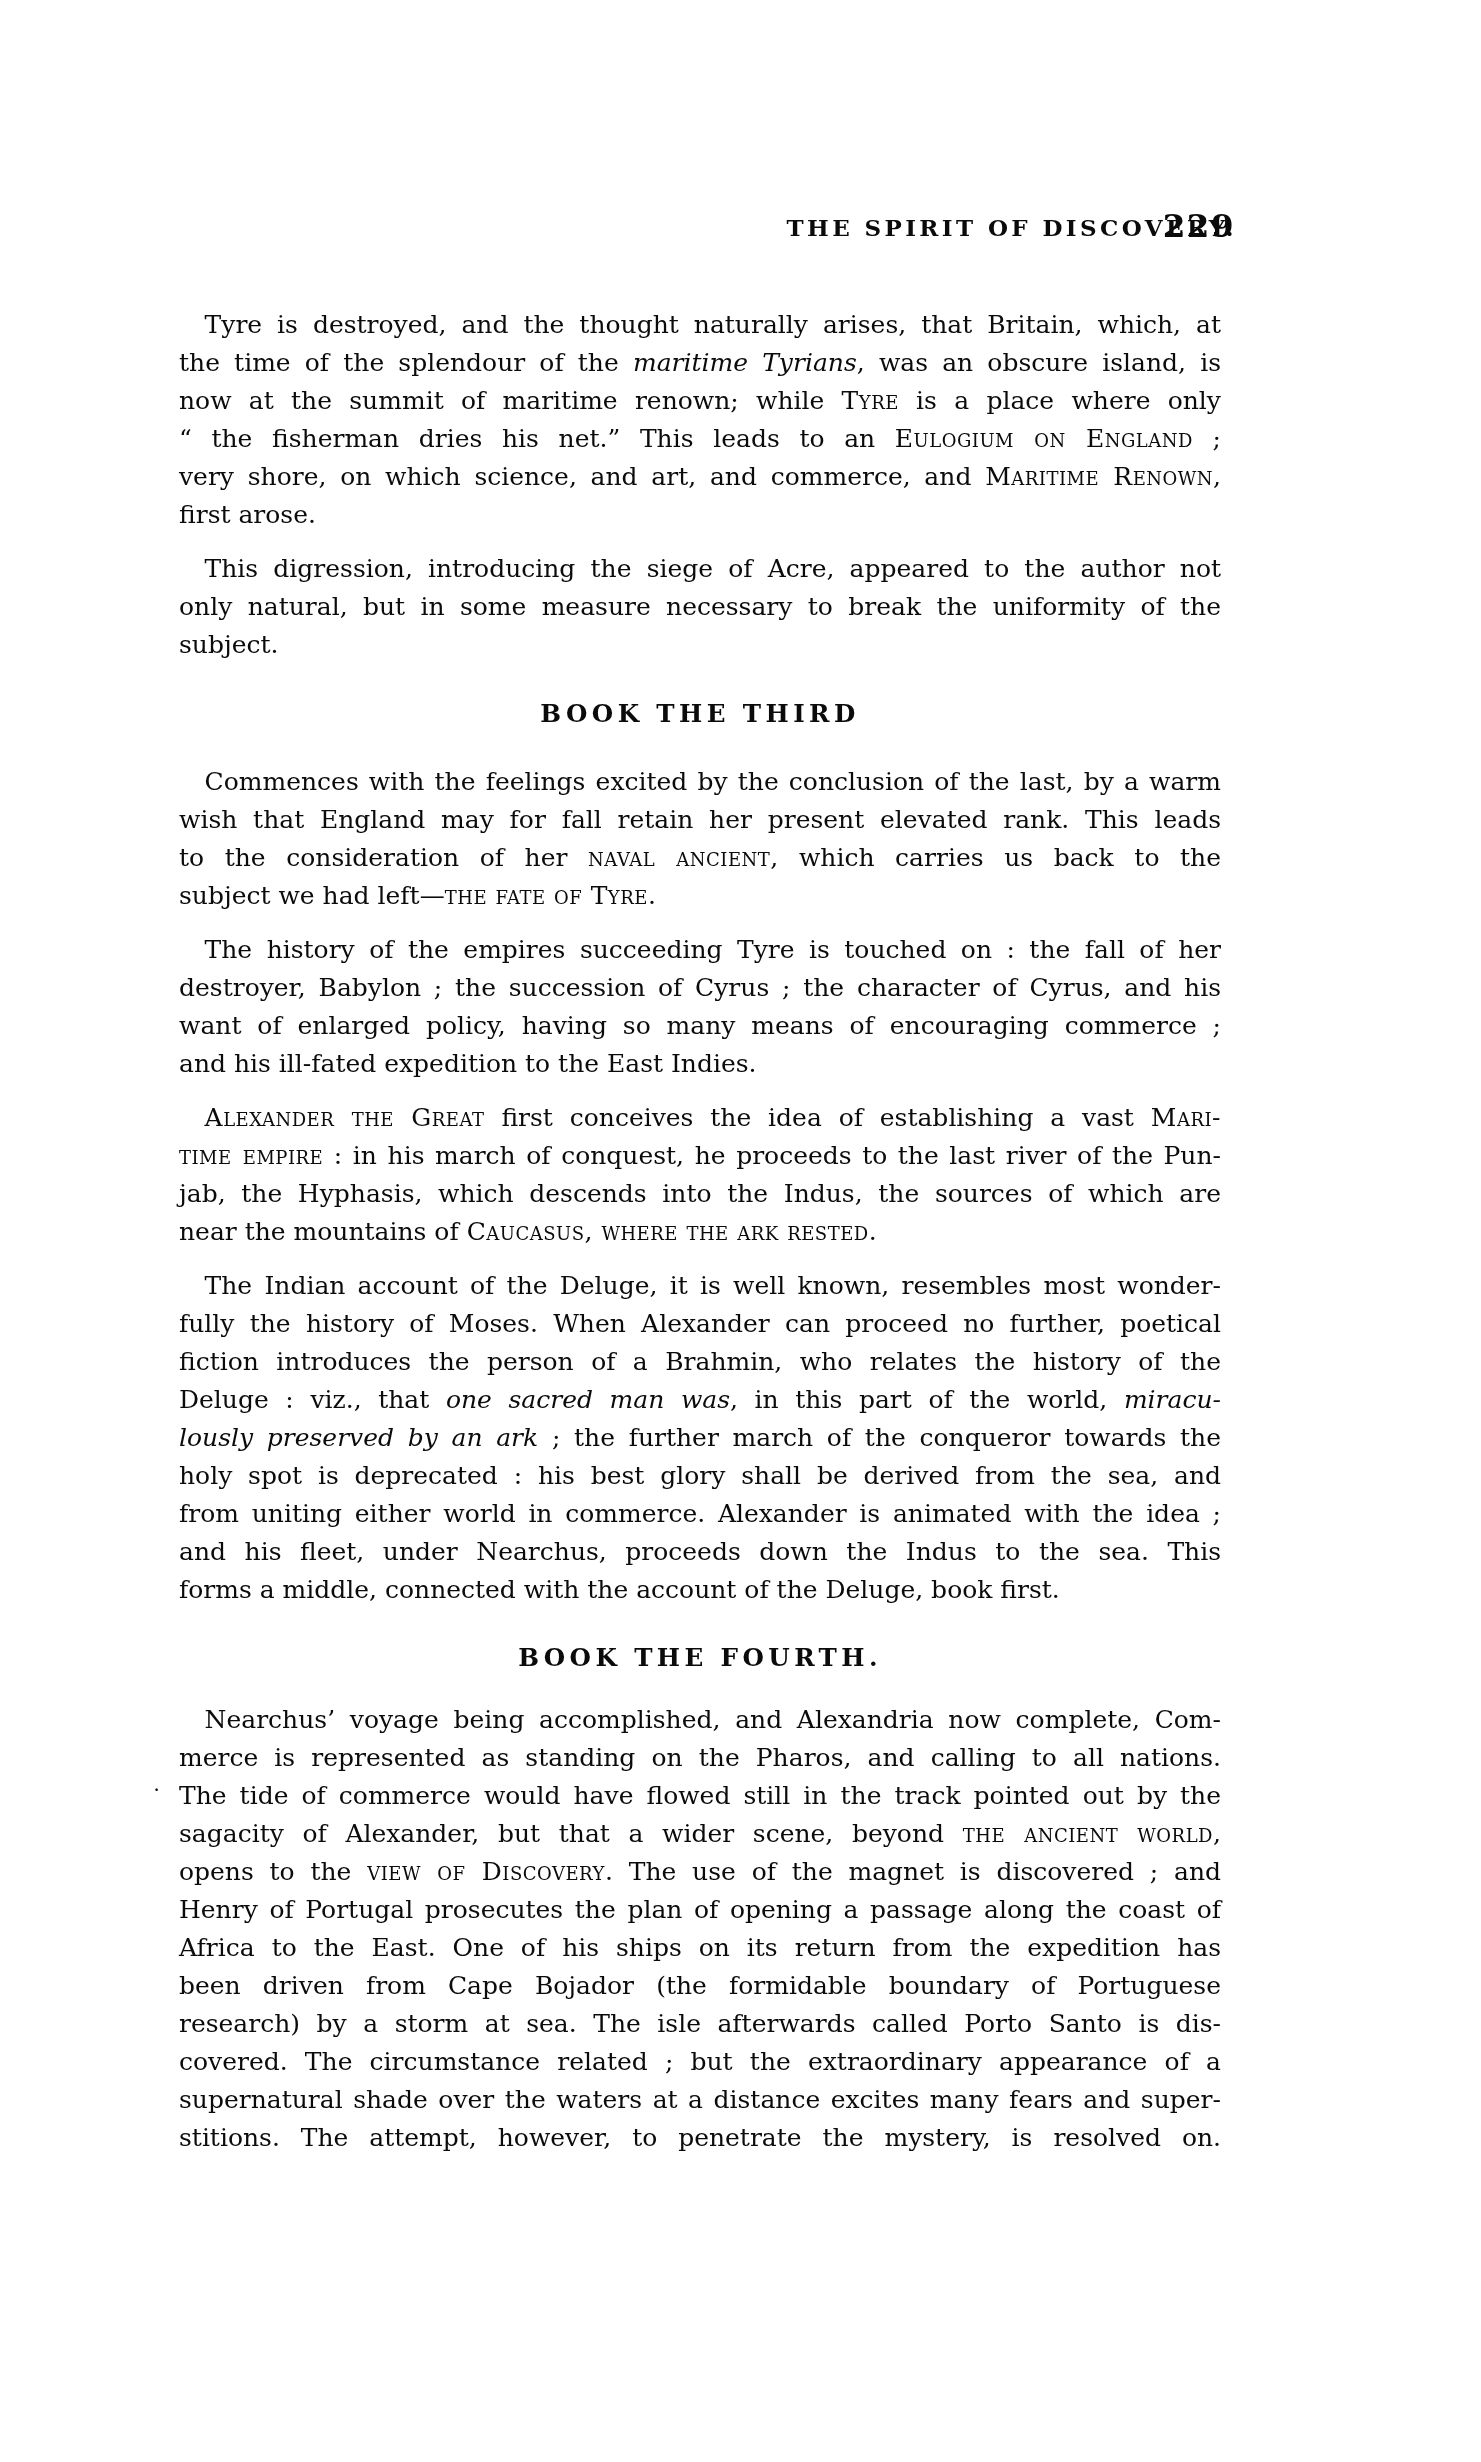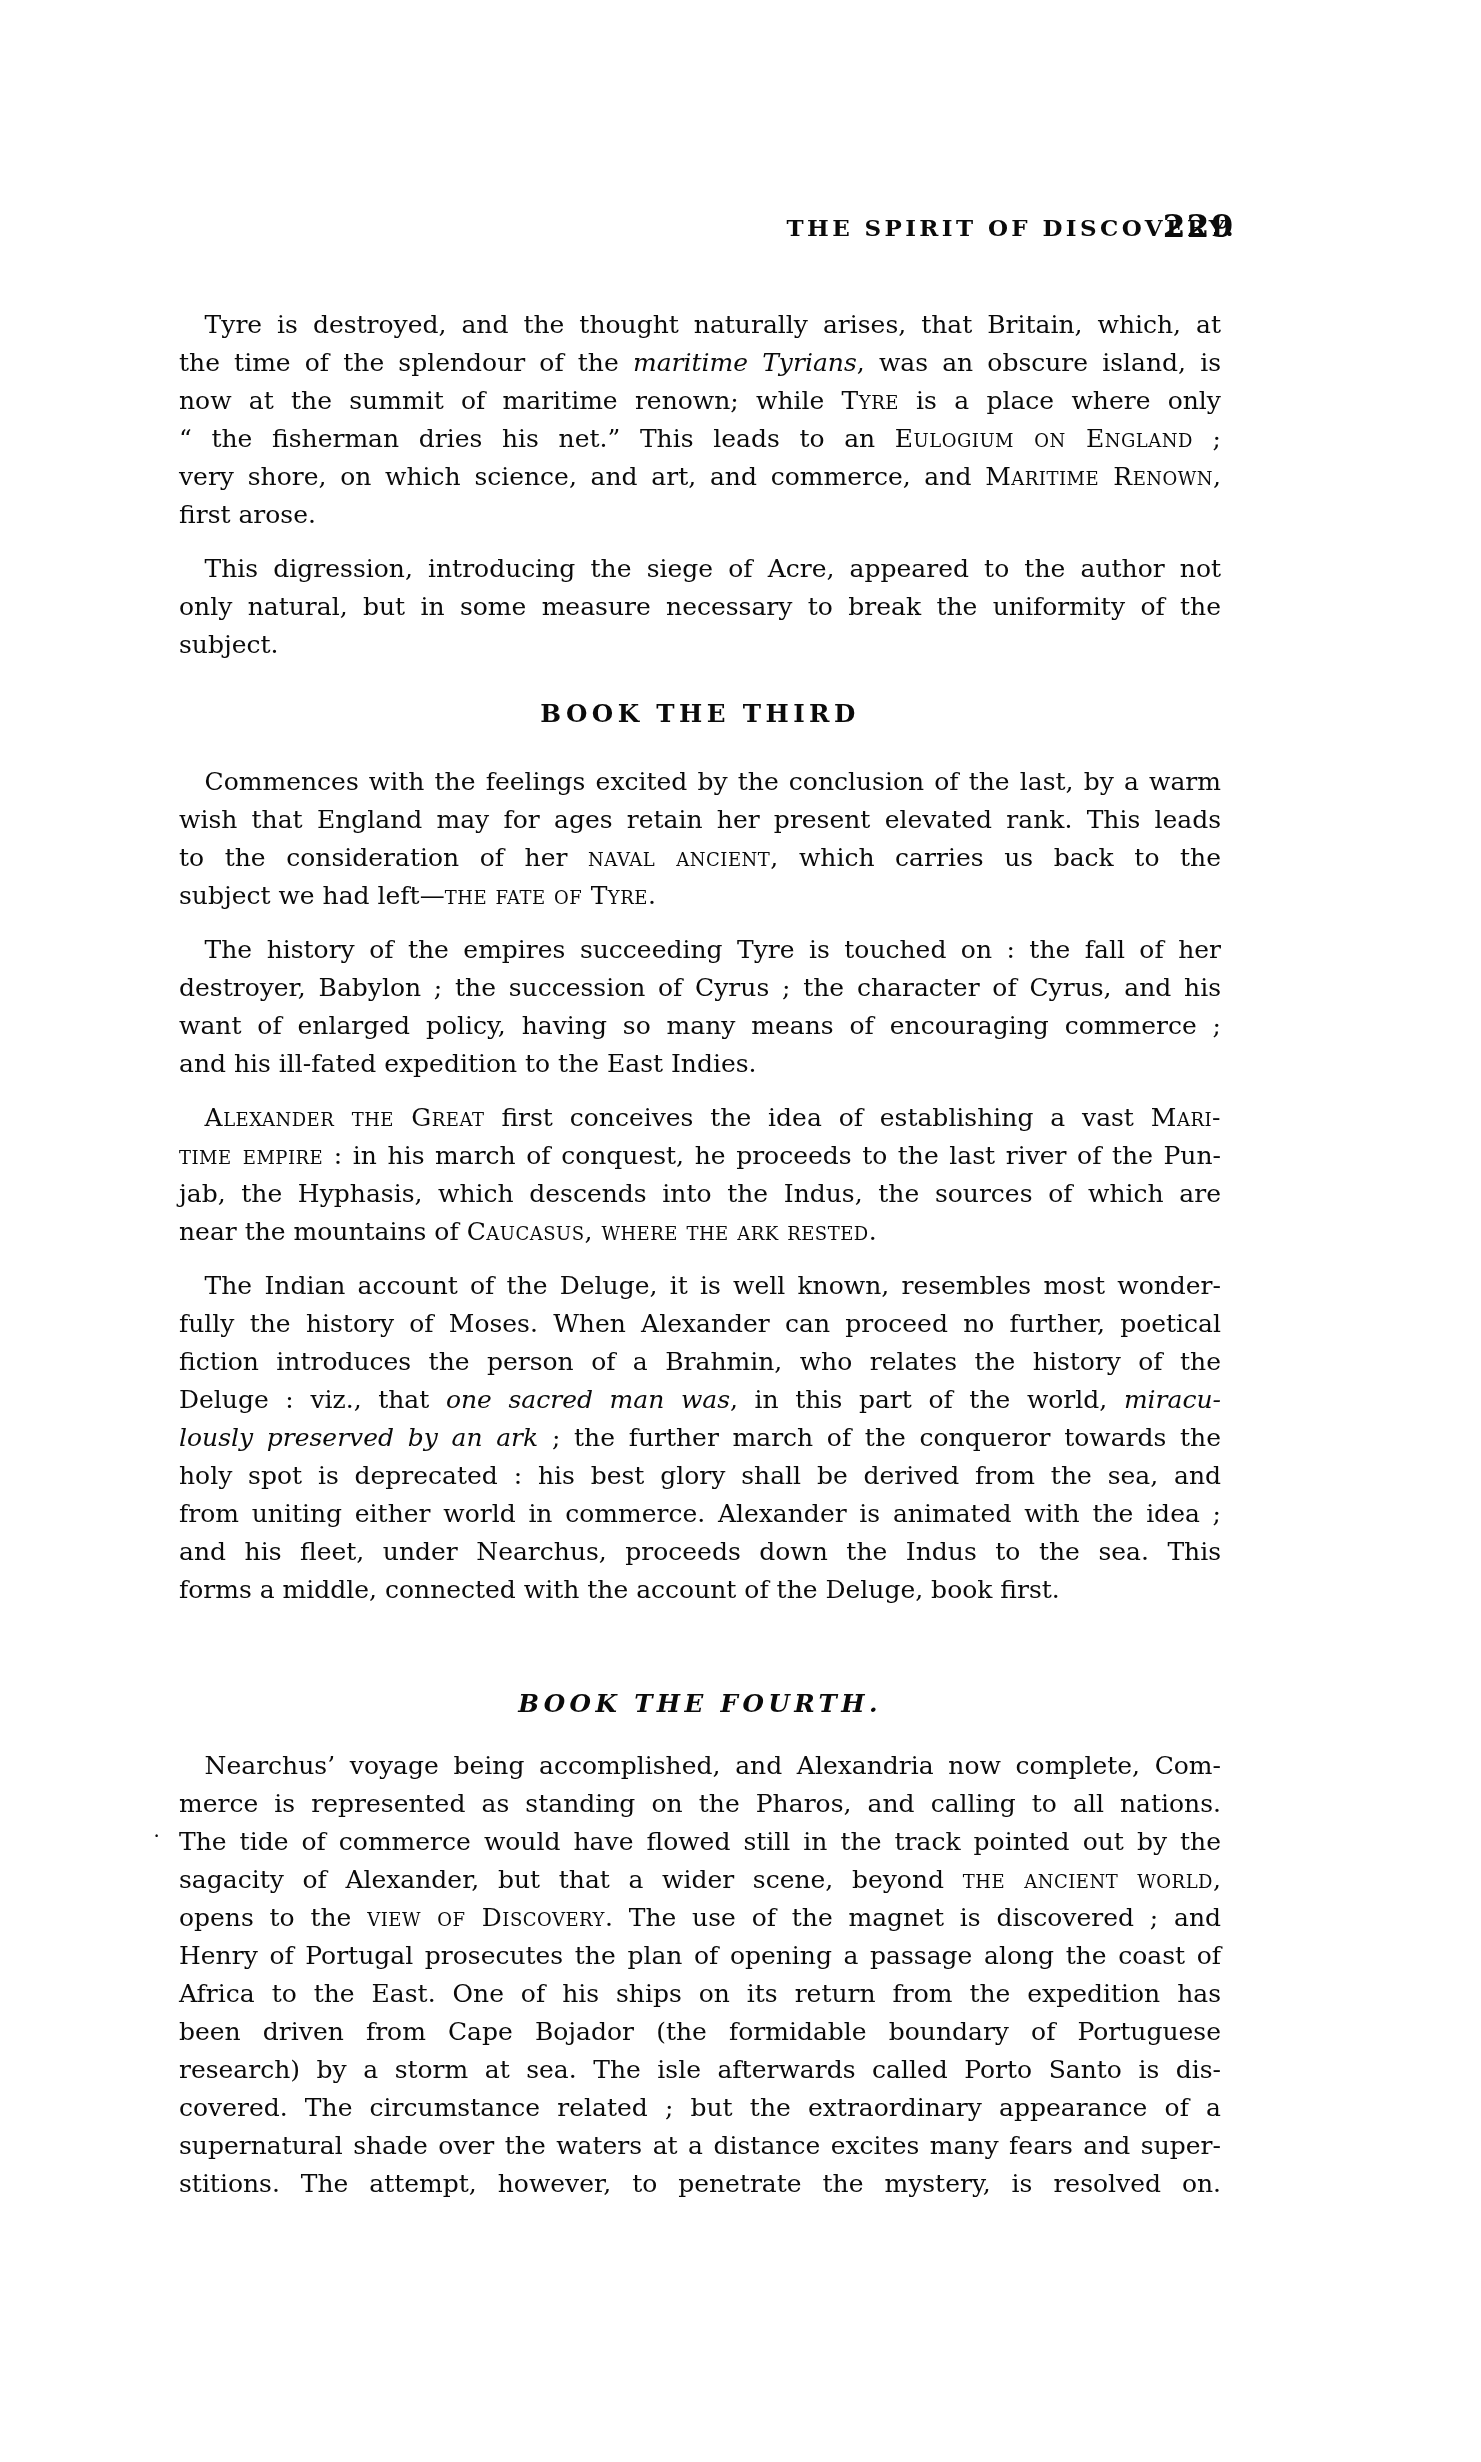--- a/index.html
+++ b/index.html
@@ -49,21 +49,21 @@
   .i  { font-style: italic; }
   .sc { font-variant: small-caps; letter-spacing: 0.5px; }
   .book-heading {
     font-weight: bold;
     font-size: 24.6px;
     letter-spacing: 4.4px;
     text-align: center;
     line-height: 38px;
     margin: 30.5px 0;
   }
-  [data-name="book-fourth-heading"] { margin-top: 76px; margin-bottom: 23.6px; font-style: italic; }
+  [data-name="book-fourth-heading"] { margin-top: 30px; margin-bottom: 23.6px; }
   .margin-mark {
     position: absolute;
     left: -25.6px; top: -4.9px;
     font-size: 19.7px;
     line-height: 38px;
   }
 </style>
 </head>
 <body data-name="scanned-book-page">
 
@@ -82,21 +82,21 @@
       <div class="line last" data-name="text-line"><span data-name="text-run">first arose.</span></div>
     </div>
     <div class="paragraph" data-name="para-2">
       <div class="line first" data-name="text-line"><span data-name="text-run">This digression, introducing the siege of Acre, appeared to the author not</span></div>
       <div class="line" data-name="text-line"><span data-name="text-run">only natural, but in some measure necessary to break the uniformity of the</span></div>
       <div class="line last" data-name="text-line"><span data-name="text-run">subject.</span></div>
     </div>
     <div class="book-heading" data-name="book-third-heading">BOOK THE THIRD</div>
     <div class="paragraph" data-name="para-3">
       <div class="line first" data-name="text-line"><span data-name="text-run">Commences with the feelings excited by the conclusion of the last, by a warm</span></div>
-      <div class="line" data-name="text-line"><span data-name="text-run">wish that England may for ages retain her present elevated rank. This leads</span></div>
+      <div class="line" data-name="text-line"><span data-name="text-run">wish that England may for fall retain her present elevated rank. This leads</span></div>
       <div class="line" data-name="text-line"><span data-name="text-run">to the consideration of her </span><span class="sc" data-name="smallcaps-text">naval ancient</span><span data-name="text-run">, which carries us back to the</span></div>
       <div class="line last" data-name="text-line"><span data-name="text-run">subject we had left—</span><span class="sc" data-name="smallcaps-text">the fate of Tyre</span><span data-name="text-run">.</span></div>
     </div>
     <div class="paragraph" data-name="para-4">
       <div class="line first" data-name="text-line"><span data-name="text-run">The history of the empires succeeding Tyre is touched on : the fall of her</span></div>
       <div class="line" data-name="text-line"><span data-name="text-run">destroyer, Babylon ; the succession of Cyrus ; the character of Cyrus, and his</span></div>
       <div class="line" data-name="text-line"><span data-name="text-run">want of enlarged policy, having so many means of encouraging commerce ;</span></div>
       <div class="line last" data-name="text-line"><span data-name="text-run">and his ill-fated expedition to the East Indies.</span></div>
     </div>
     <div class="paragraph" data-name="para-5">

